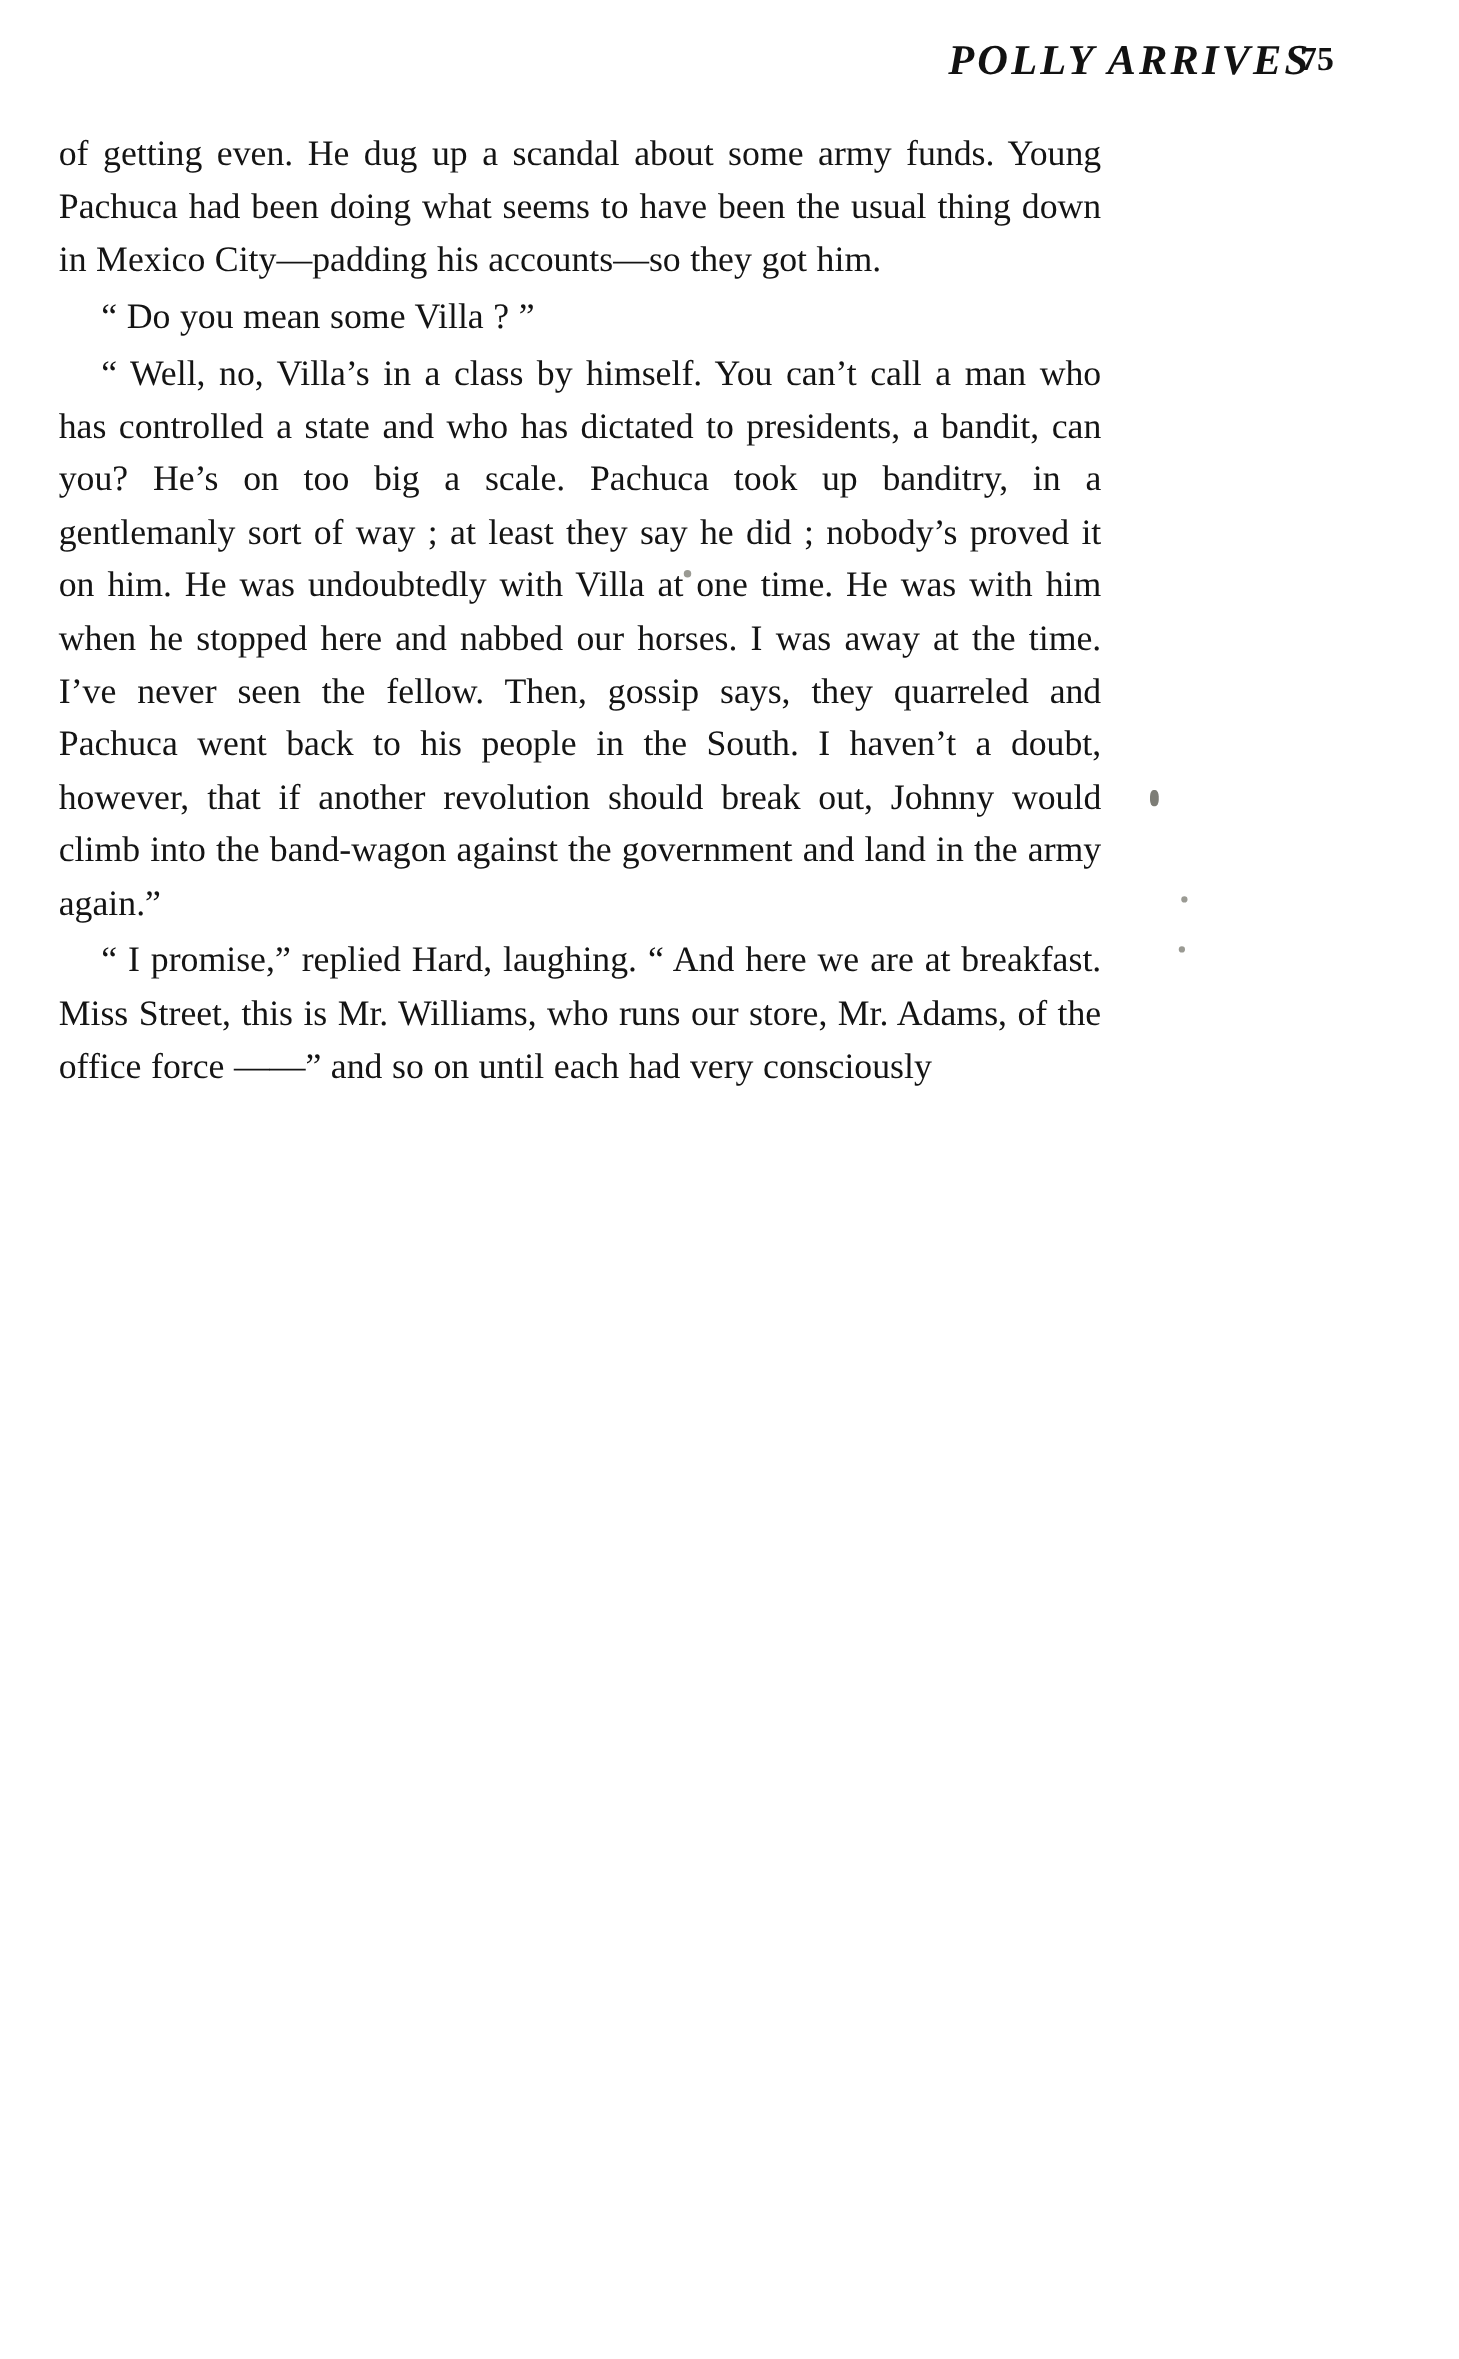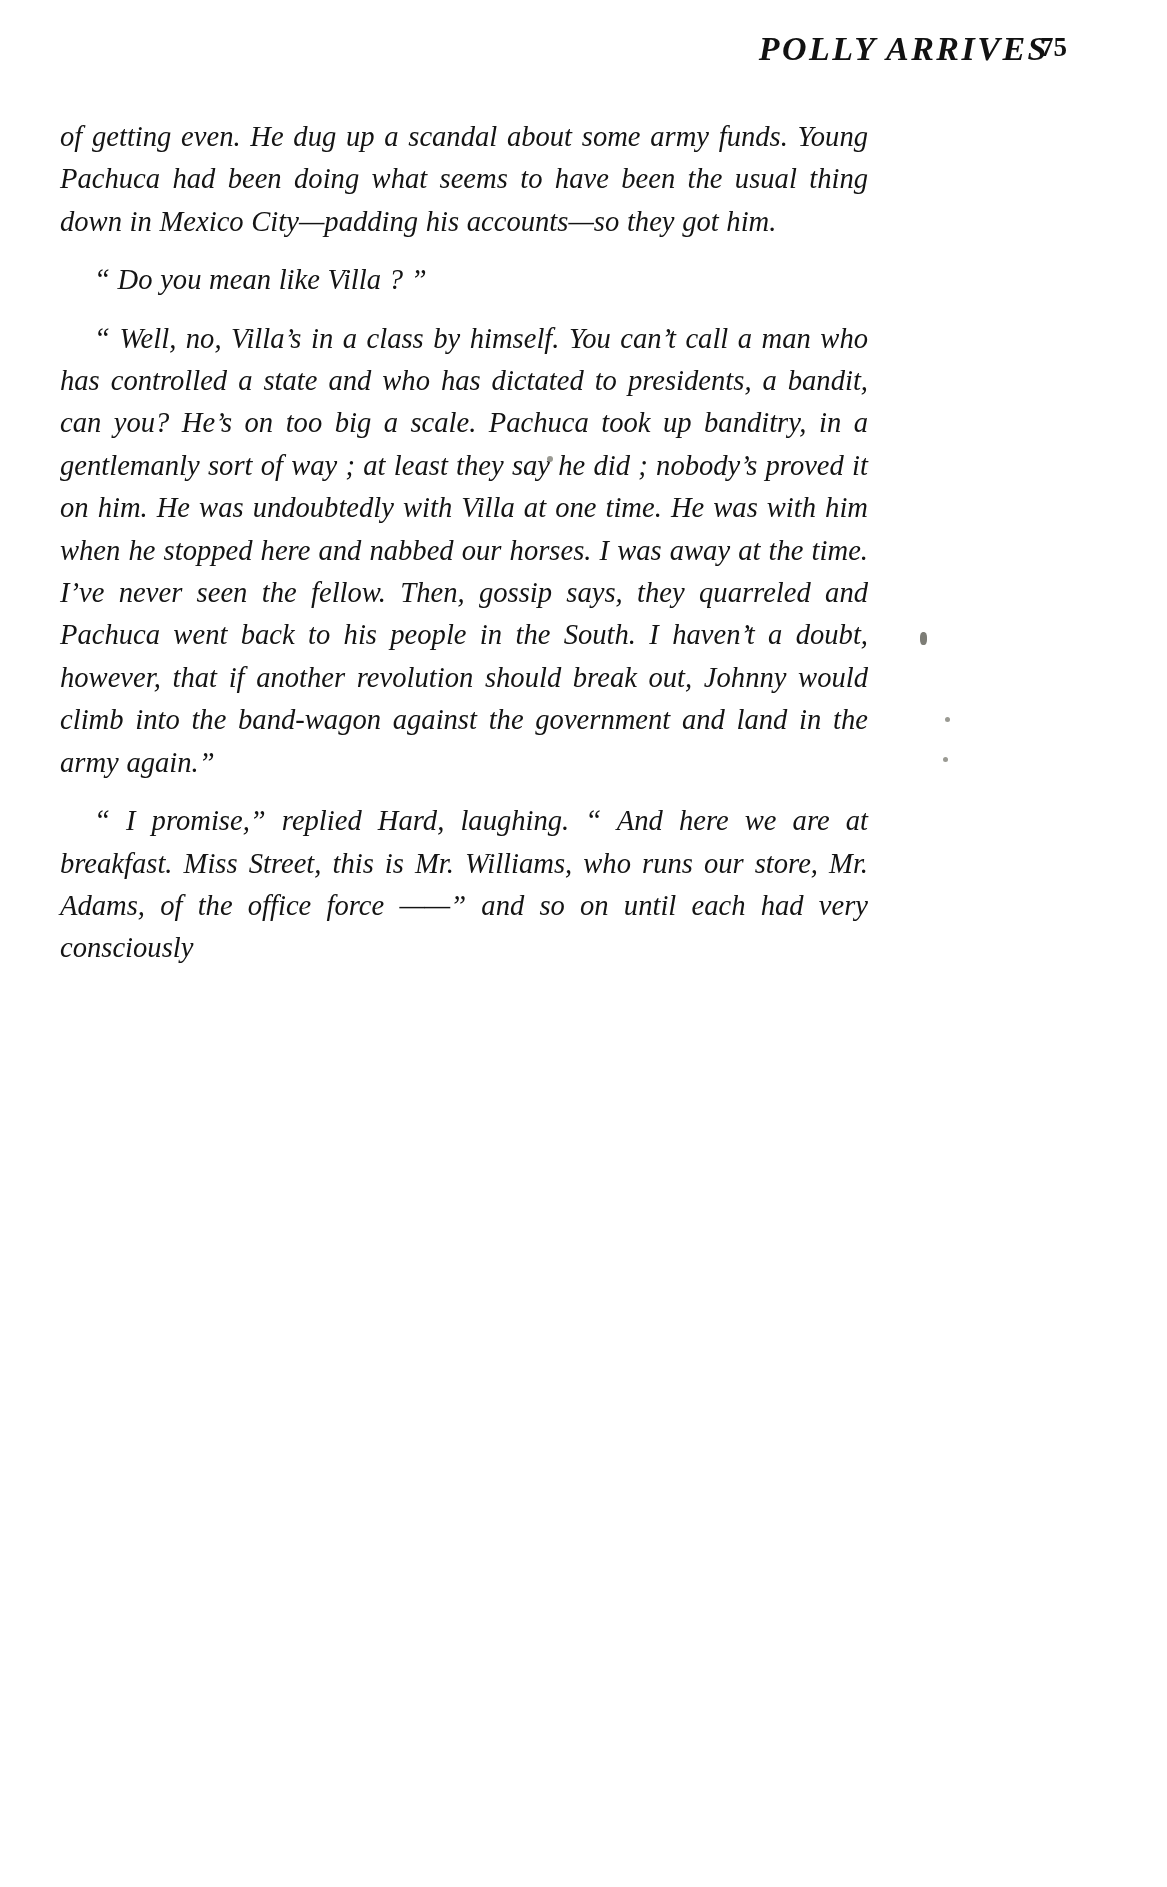--- a/index.html
+++ b/index.html
@@ -55,24 +55,23 @@
     position: absolute;
     top: 100px;
     left: 44px;
     width: 840px;
     font-size: 28.6px;
     line-height: 42.4px;
     text-align: justify;
     color: #141414;
   }
   .textblock p {
-    margin: 16px;
+    margin: 3px;
     text-indent: 0;
     word-spacing: 0.5px;
-    font-style: italic;
   }
   .textblock p.indent {
     text-indent: 34px;
   }
   .speck {
     position: absolute;
     background: #9a9a93;
     border-radius: 50%;
   }
   .speck.s1 { left: 920px; top: 632px; width: 7px; height: 13px; border-radius: 40%; background: #7d7d76; }
@@ -85,21 +84,21 @@
 
 <div class="page">
 
   <div class="running-head">
     <div class="title">POLLY ARRIVES</div>
     <div class="folio">75</div>
   </div>
 
   <div class="textblock">
     <p>of getting even.  He dug up a scandal about some army funds.  Young Pachuca had been doing what seems to have been the usual thing down in Mexico City—padding his accounts—so they got him.</p>
-    <p class="indent">“ Do you mean like Villa ? ”</p>
+    <p class="indent">“ Do you mean some Villa ? ”</p>
     <p class="indent">“ Well, no, Villa’s in a class by himself.  You can’t call a man who has controlled a state and who has dictated to presidents, a bandit, can you?  He’s on too big a scale.  Pachuca took up banditry, in a gentlemanly sort of way ; at least they say he did ; nobody’s proved it on him.  He was undoubtedly with Villa at one time.  He was with him when he stopped here and nabbed our horses.  I was away at the time.  I’ve never seen the fellow.  Then, gossip says, they quarreled and Pachuca went back to his people in the South.  I haven’t a doubt, however, that if another revolution should break out, Johnny would climb into the band-wagon against the government and land in the army again.”</p>
     <p class="indent">“ I promise,” replied Hard, laughing.  “ And here we are at breakfast.  Miss Street, this is Mr. Williams, who runs our store, Mr. Adams, of the office force ——” and so on until each had very consciously</p>
   </div>
 
   <div class="speck s1"></div>
   <div class="speck s2"></div>
   <div class="speck s3"></div>
   <div class="speck s4"></div>
 
 </div>

